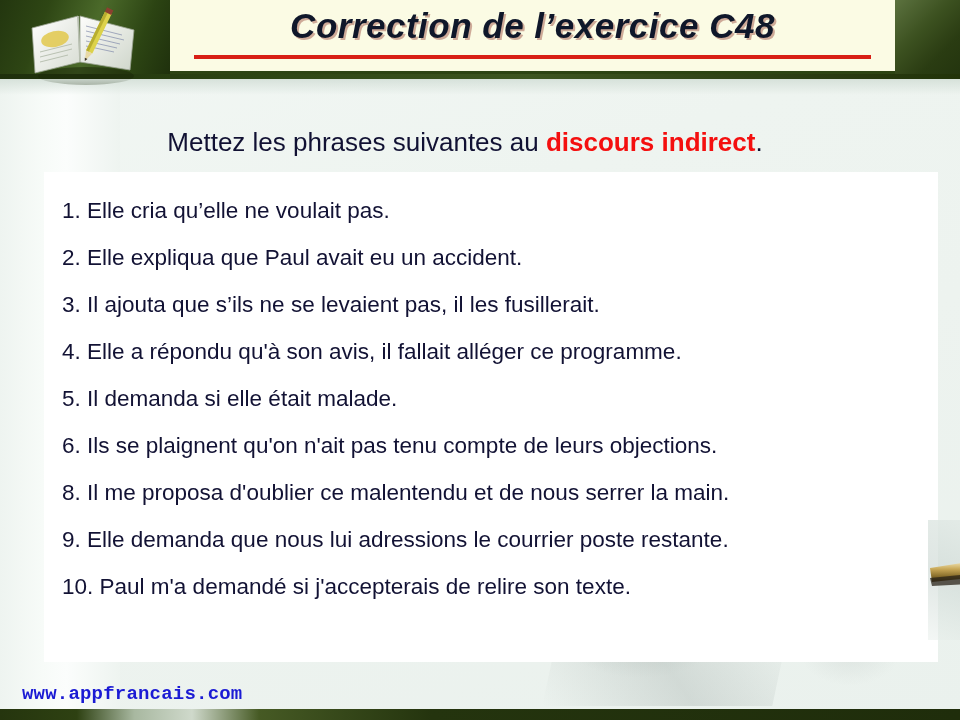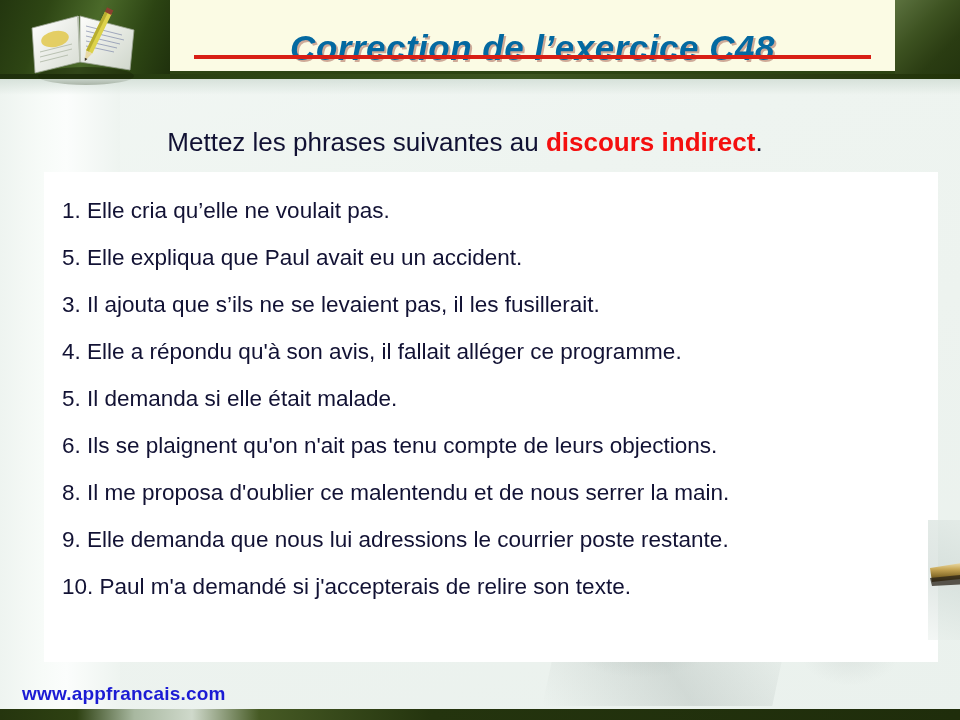--- a/index.html
+++ b/index.html
@@ -108,25 +108,24 @@
   }
   .title-text {
     position: absolute;
     left: 0;
     right: 0;
     top: 6px;
     text-align: center;
     font-size: 35px;
     font-weight: bold;
     font-style: italic;
-    color: #0369a1;
+    color: #0f172a;
     letter-spacing: 0.5px;
     text-shadow: 2px 2px 0 rgba(150,70,60,0.45);
     white-space: nowrap;
-    margin-top: 22px;
   }
   .title-underline {
     position: absolute;
     left: 24px;
     right: 24px;
     top: 55px;
     height: 4px;
     background: #d81f15;
   }
 
@@ -200,20 +199,21 @@
 
   
   .footer-url {
     position: absolute;
     left: 22px;
     top: 683px;
     font-size: 19px;
     font-weight: bold;
     color: #1b1bd4;
     letter-spacing: 0.2px;
+    font-family: Liberation Mono, monospace;
   }
   .footer-strip {
     position: absolute;
     left: 0;
     bottom: 0;
     width: 960px;
     height: 11px;
     background: linear-gradient(90deg, #25350e 0%, #2e4112 8%, #a8b8a0 14%, #cfd9cb 20%, #465a24 27%, #24340e 45%, #1f2d0b 100%);
   }
 </style>
@@ -286,21 +286,21 @@
   </div>
 
   <div class="header-sheen"></div>
 
   <div class="subtitle">
     <span>Mettez les phrases suivantes au </span><span class="hl">discours indirect</span><span>.</span>
   </div>
 
   <div class="content-box">
     <div class="item">1. Elle cria qu’elle ne voulait pas.</div>
-    <div class="item">5. Elle expliqua que Paul avait eu un accident.</div>
+    <div class="item">2. Elle expliqua que Paul avait eu un accident.</div>
     <div class="item">3. Il ajouta que s’ils ne se levaient pas, il les fusillerait.</div>
     <div class="item">4. Elle a répondu qu'à son avis, il fallait alléger ce programme.</div>
     <div class="item">5. Il demanda si elle était malade.</div>
     <div class="item">6. Ils se plaignent qu'on n'ait pas tenu compte de leurs objections.</div>
     <div class="item">8. Il me proposa d'oublier ce malentendu et de nous serrer la main.</div>
     <div class="item">9. Elle demanda que nous lui adressions le courrier poste restante.</div>
     <div class="item">10. Paul m'a demandé si j'accepterais de relire son texte.</div>
   </div>
 
   <div class="pen-paper"></div>

